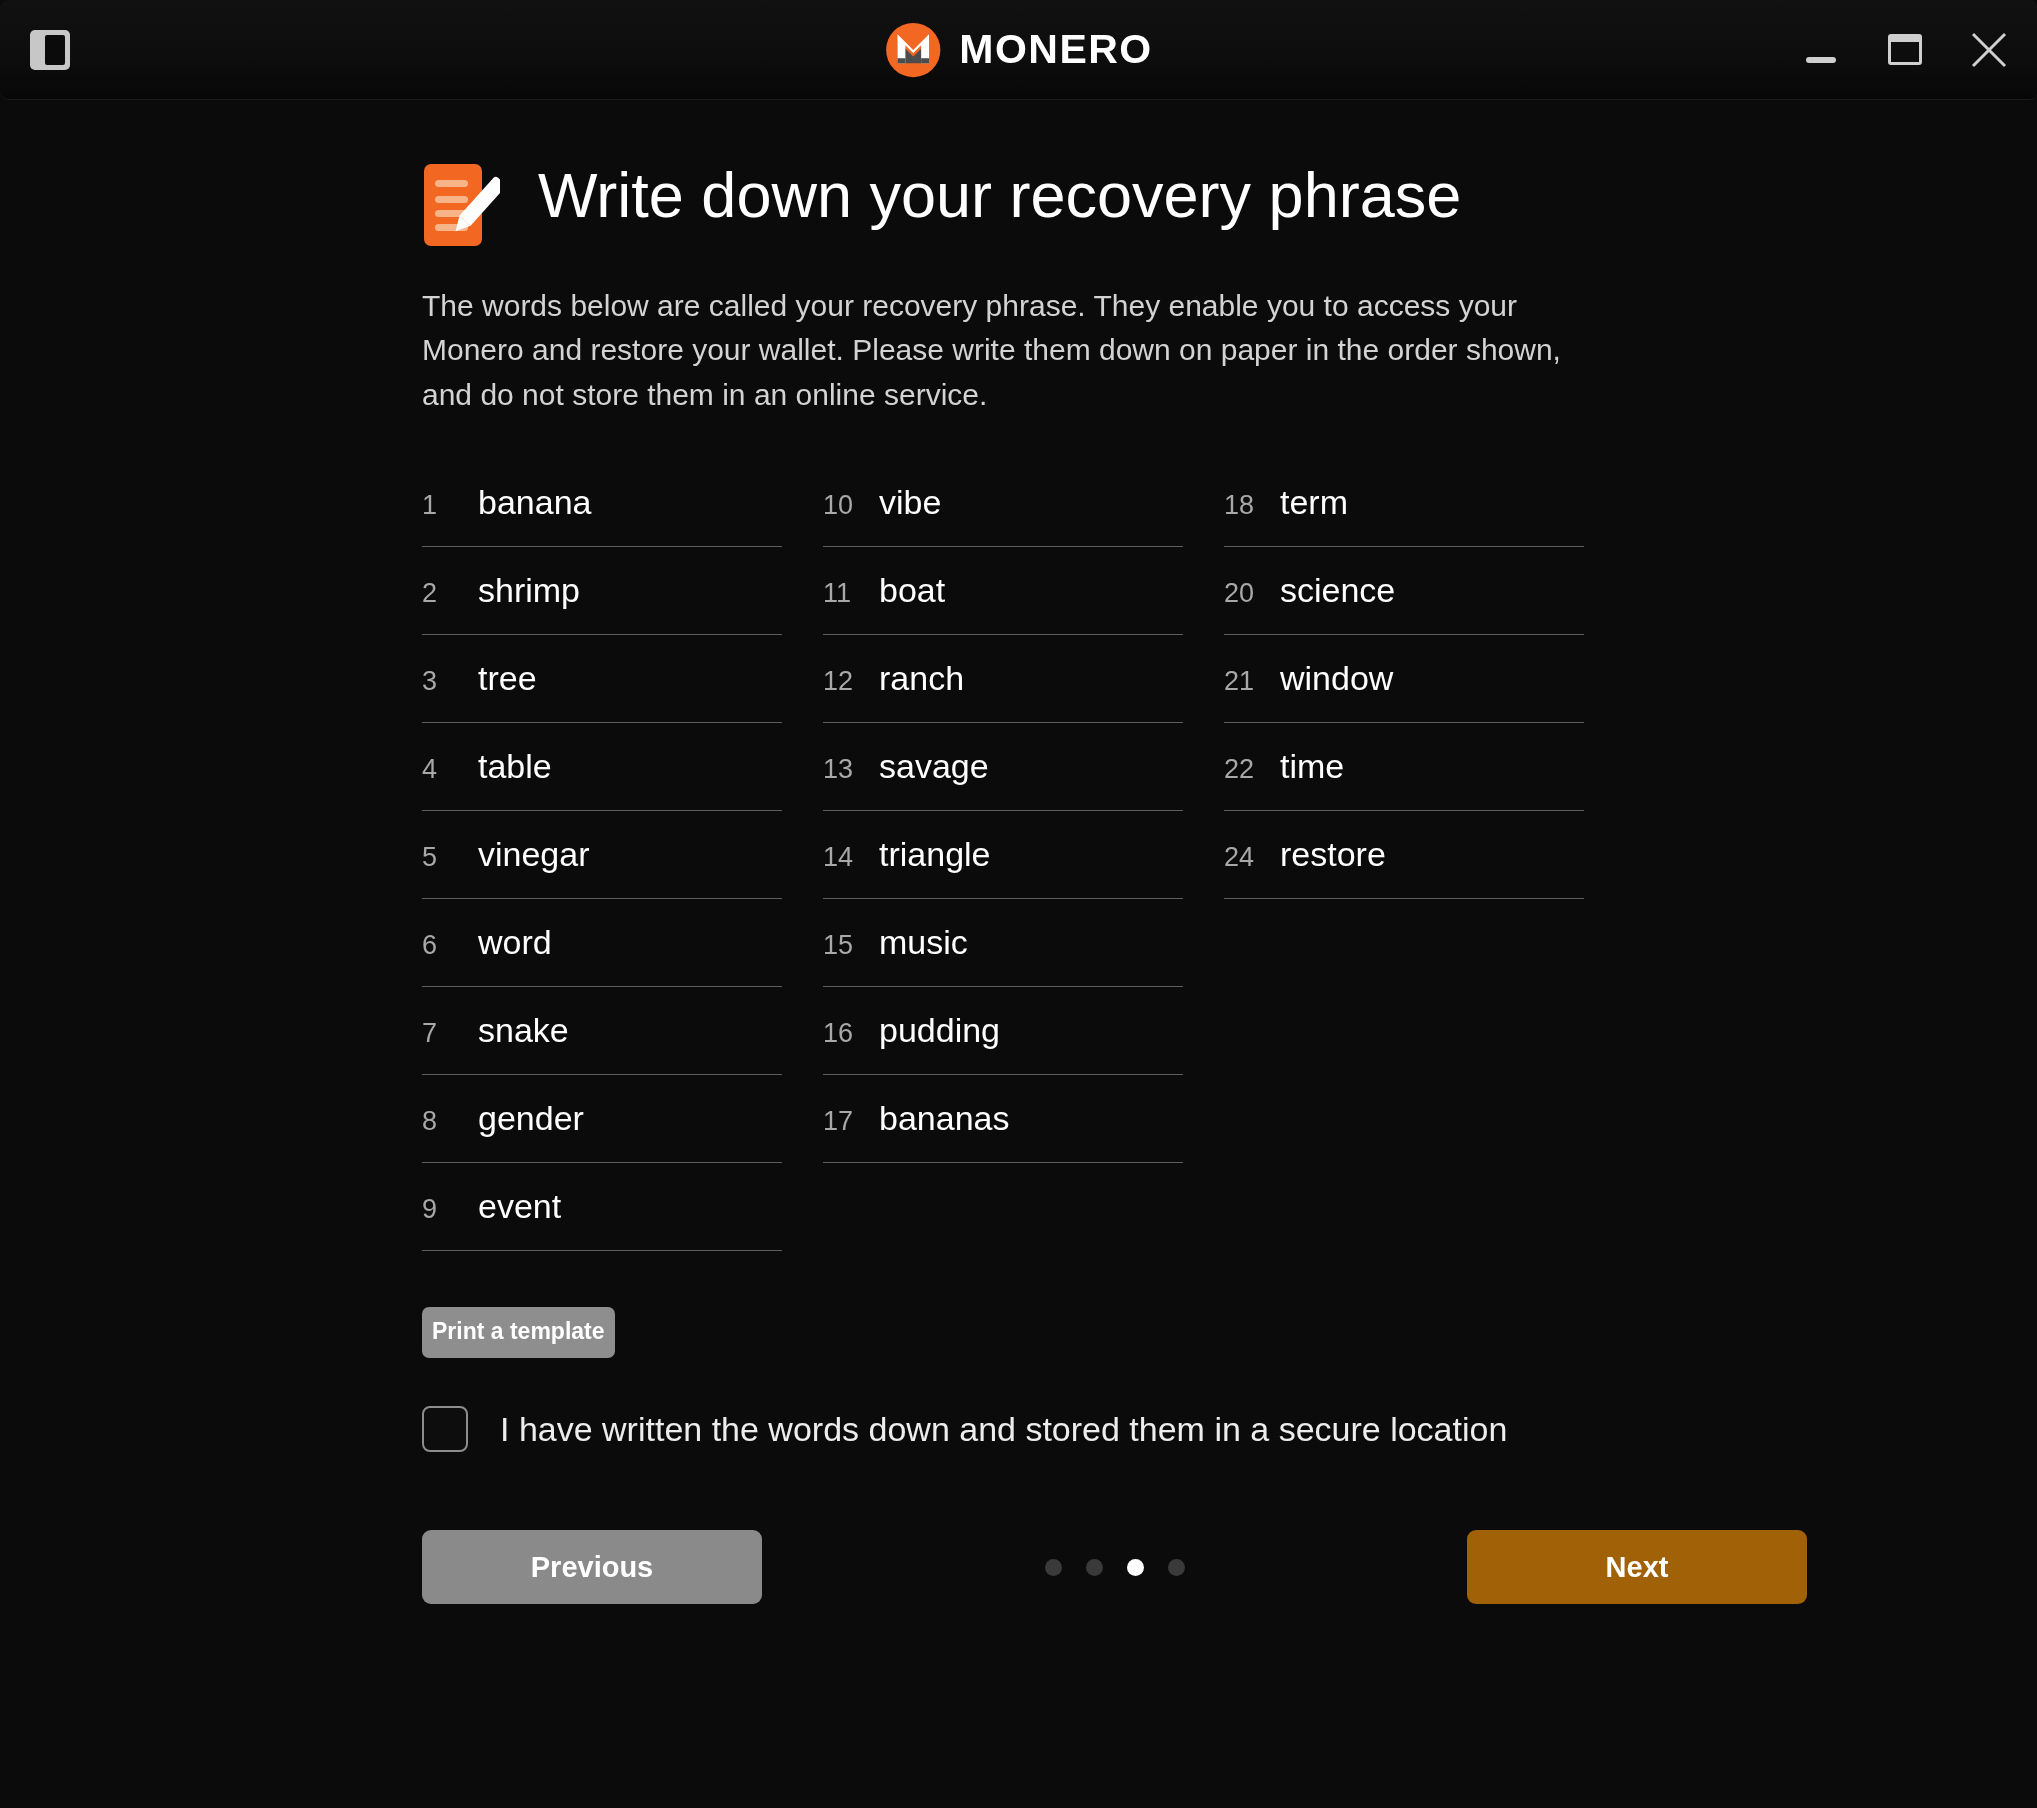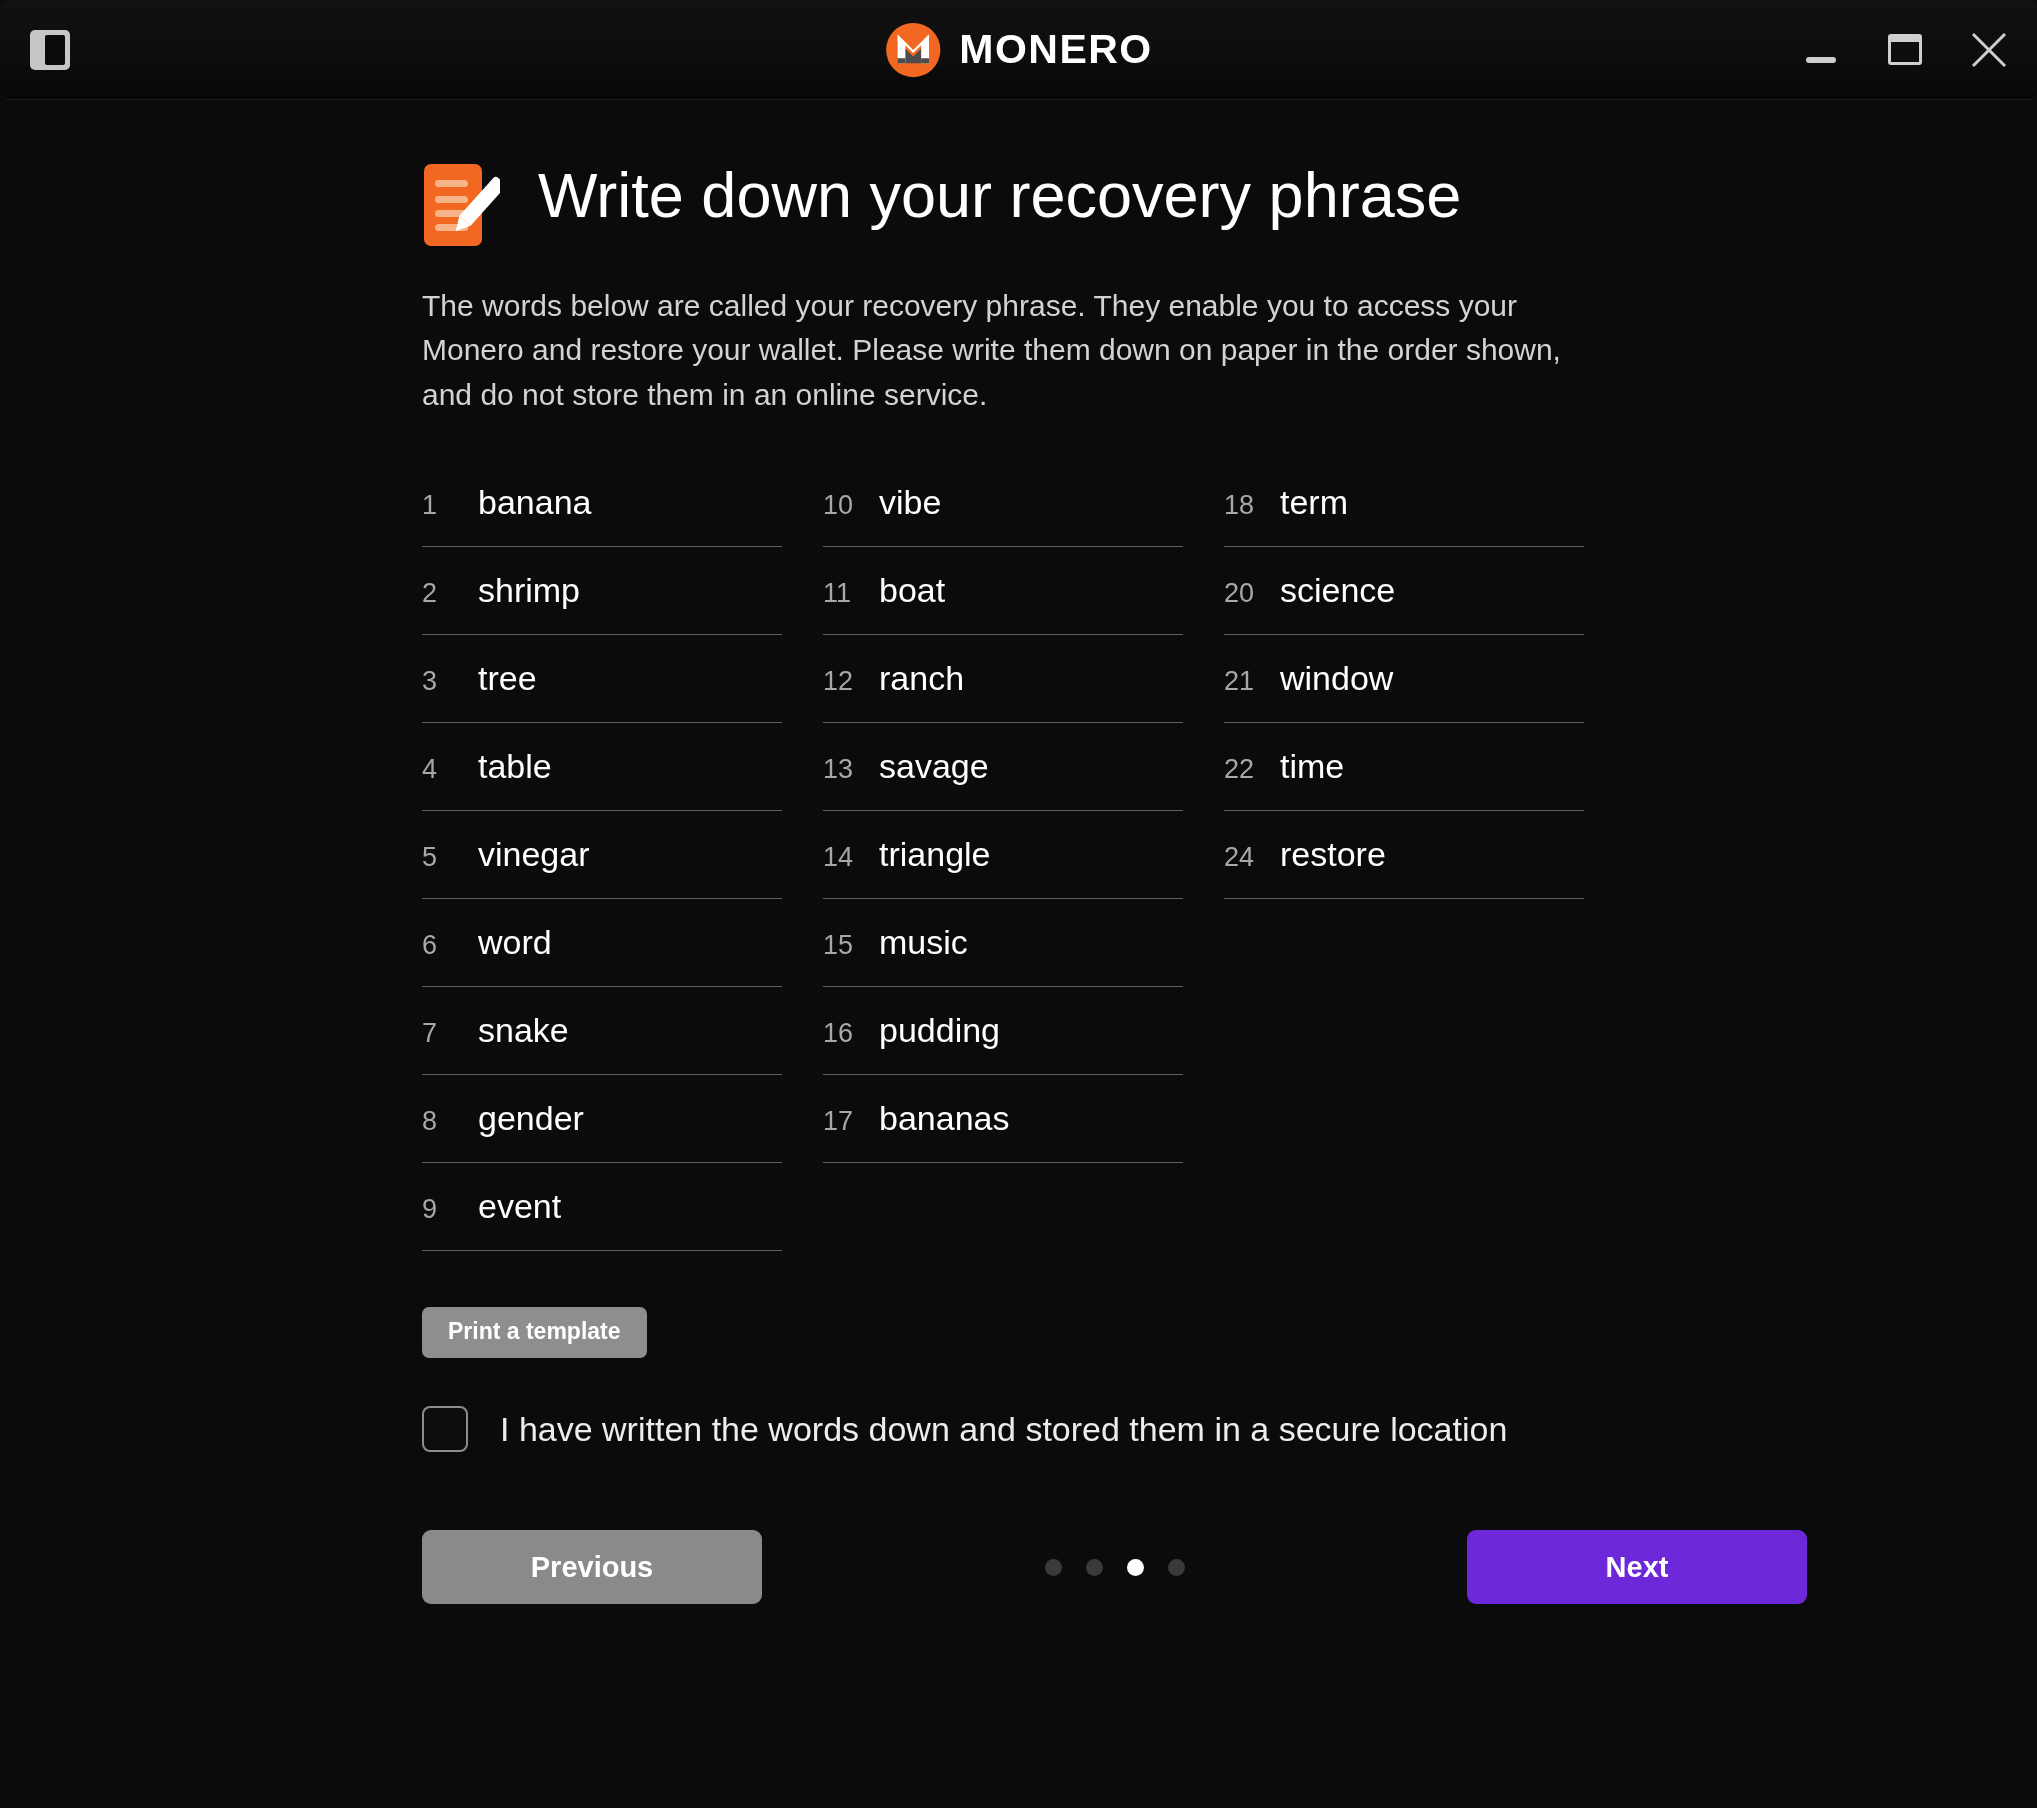--- a/index.html
+++ b/index.html
@@ -173,21 +173,21 @@
   }
   .wrow.blank { border-bottom: none; }
 
   
   .print-btn {
     display: inline-block;
     background: #8e8e8e;
     color: #ffffff;
     font-size: 23px;
     font-weight: 700;
-    padding: 11px 26px 13px;
+    padding: 11px 10px 13px;
     border-radius: 7px;
     border: none;
     cursor: pointer;
     margin-top: 28px;
     font-family: "Liberation Sans", sans-serif;
   }
 
   
   .check-row {
     display: flex;
@@ -222,21 +222,21 @@
     height: 74px;
     border-radius: 9px;
     border: none;
     font-size: 29px;
     font-weight: 700;
     color: #ffffff;
     cursor: pointer;
     font-family: "Liberation Sans", sans-serif;
   }
   .nav-prev { background: #8a8a8a; }
-  .nav-next { background: #6d28d9; }
+  .nav-next { background: #a16207; }
 
   .dots {
     flex: 1 1 auto;
     display: flex;
     justify-content: center;
     align-items: center;
     gap: 24px;
   }
   .dot {
     width: 17px;

